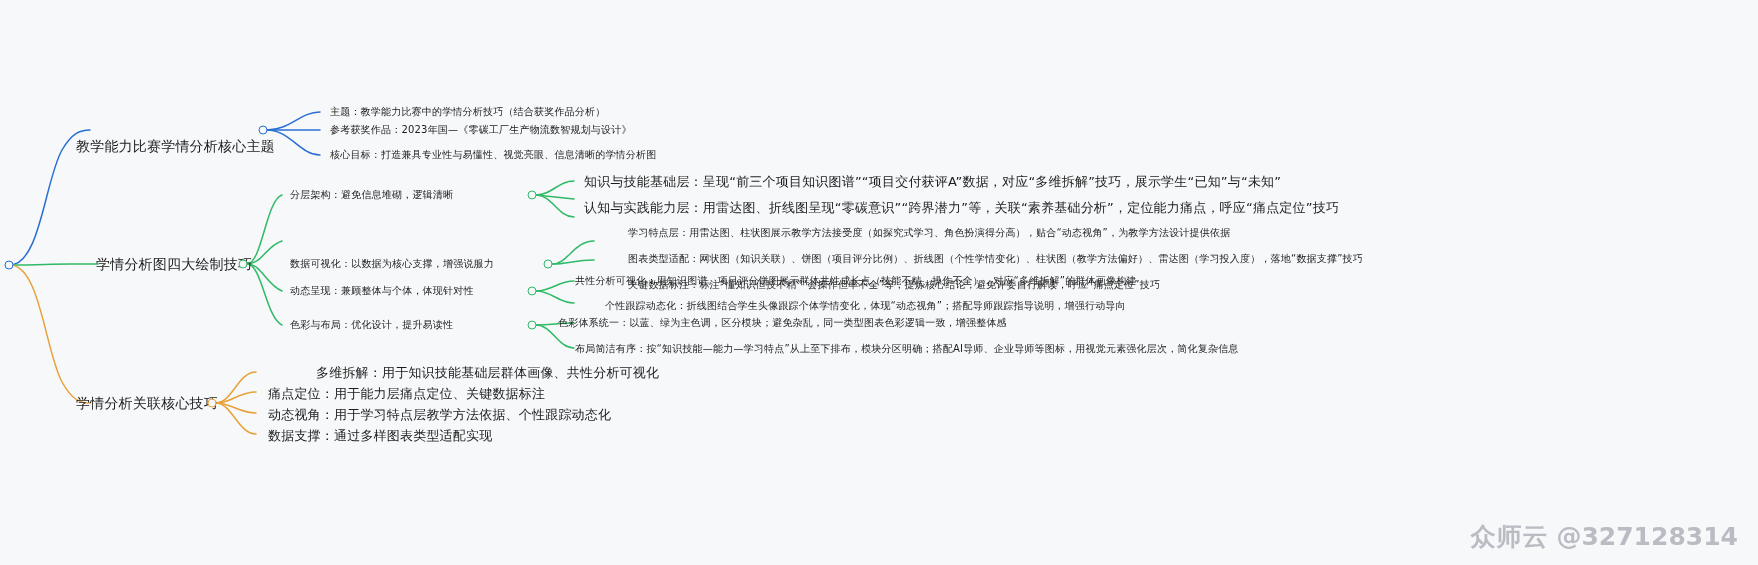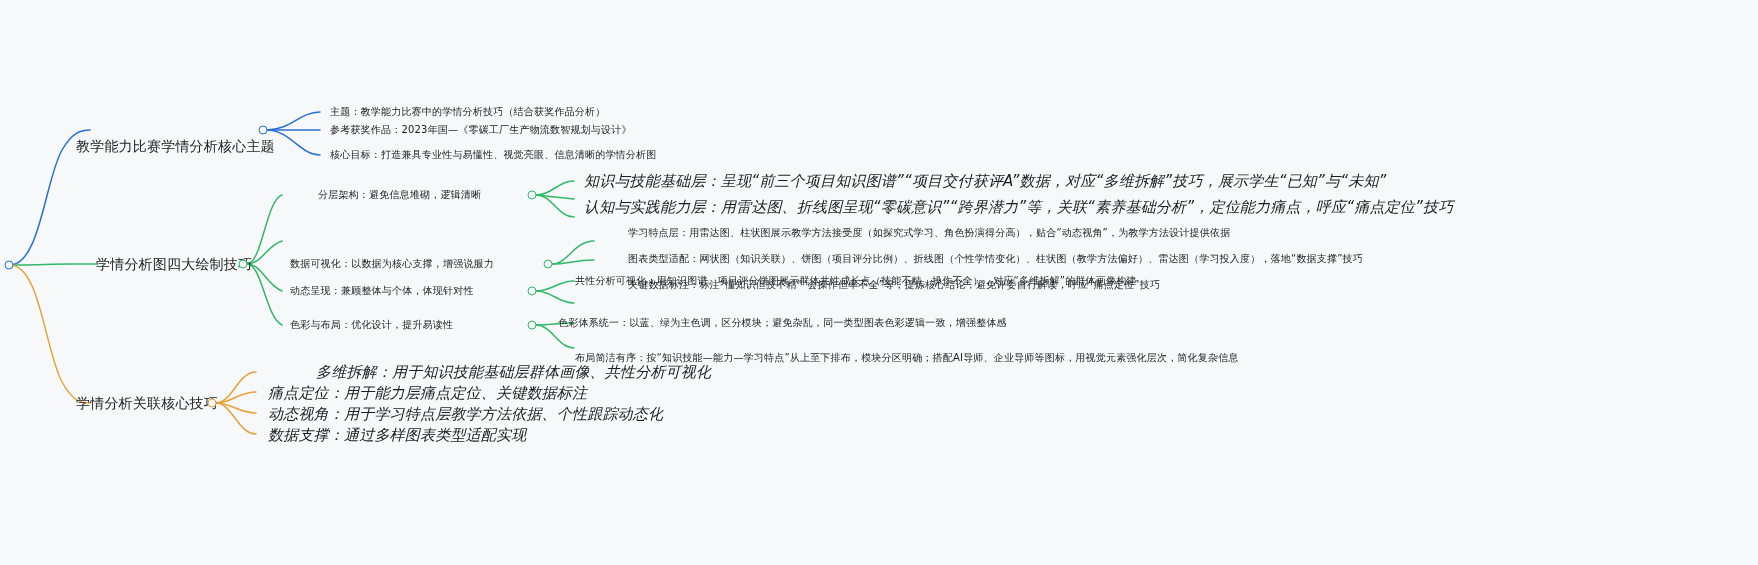--- a/index.html
+++ b/index.html
@@ -32,21 +32,21 @@
     position: absolute;
     white-space: nowrap;
     font-size: 13.5px;
     line-height: 1;
     letter-spacing: 0.2px;
     color: #1c1c1c;
     transform: translateY(-50%);
   }
   .node-label.lvl1 { font-size: 14px; }
   .node-label.lvl2 { font-size: 10px; }
-  .node-label.lvl3 { font-size: 15px; font-style: italic; }
+  .node-label.lvl3 { font-size: 13px; }
   .node-label.small { font-size: 10px; }
   .node-dot {
     position: absolute;
     width: 9px;
     height: 9px;
     border-radius: 50%;
     background: #f7f8fa;
     box-sizing: border-box;
     transform: translate(-50%, -50%);
   }
@@ -121,46 +121,51 @@
   <div class="node-label lvl1" style="left:76px; top:146px;">教学能力比赛学情分析核心主题</div>
   <div class="node-dot dot-blue" style="left:263px; top:130px;"></div>
 
   <div class="node-label lvl2" style="left:330px; top:112px;">主题：教学能力比赛中的学情分析技巧（结合获奖作品分析）</div>
   <div class="node-label lvl2" style="left:330px; top:130px;">参考获奖作品：2023年国—《零碳工厂生产物流数智规划与设计》</div>
   <div class="node-label lvl2" style="left:330px; top:155px;">核心目标：打造兼具专业性与易懂性、视觉亮眼、信息清晰的学情分析图</div>
 
   <div class="node-label lvl1" style="left:76px; top:264px;margin-left:20px;">学情分析图四大绘制技巧</div>
   <div class="node-dot dot-green" style="left:243px; top:264px;"></div>
 
-  <div class="node-label lvl2" style="left:290px; top:195px;margin-left:28px;">分层架构：避免信息堆砌，逻辑清晰</div>
+  <div class="node-label lvl2" style="left:290px; top:195px;">分层架构：避免信息堆砌，逻辑清晰</div>
   <div class="node-dot dot-green" style="left:532px; top:195px;"></div>
 
   <div class="node-label lvl3" style="left:584px; top:181px;">知识与技能基础层：呈现“前三个项目知识图谱”“项目交付获评A”数据，对应“多维拆解”技巧，展示学生“已知”与“未知”</div>
   <div class="node-label lvl3" style="left:584px; top:207px;">认知与实践能力层：用雷达图、折线图呈现“零碳意识”“跨界潜力”等，关联“素养基础分析”，定位能力痛点，呼应“痛点定位”技巧</div>
   <div class="node-label small" style="left:628px; top:233px;">学习特点层：用雷达图、柱状图展示教学方法接受度（如探究式学习、角色扮演得分高），贴合“动态视角”，为教学方法设计提供依据</div>
 
   <div class="node-label lvl2" style="left:290px; top:264px;">数据可视化：以数据为核心支撑，增强说服力</div>
   <div class="node-dot dot-green" style="left:548px; top:264px;"></div>
 
   <div class="node-label small" style="left:628px; top:259px;">图表类型适配：网状图（知识关联）、饼图（项目评分比例）、折线图（个性学情变化）、柱状图（教学方法偏好）、雷达图（学习投入度），落地“数据支撑”技巧</div>
   <div class="node-label small" style="left:628px; top:285px;">关键数据标注：标注“懂知识但技不精”“会操作但率不全”等，提炼核心结论，避免评委自行解读，呼应“痛点定位”技巧</div>
 
   <div class="node-label lvl2" style="left:290px; top:291px;">动态呈现：兼顾整体与个体，体现针对性</div>
   <div class="node-dot dot-green" style="left:532px; top:291px;"></div>
 
   <div class="node-label small" style="left:575px; top:281px;">共性分析可视化：用知识图谱、项目评分饼图展示群体共性成长点（技能不精、操作不全），对应“多维拆解”的群体画像构建</div>
+  <div class="node-label small" style="left:605px; top:306px;">个性跟踪动态化：折线图结合学生头像跟踪个体学情变化，体现“动态视角”；搭配导师跟踪指导说明，增强行动导向</div>
 
   <div class="node-label lvl2" style="left:290px; top:325px;">色彩与布局：优化设计，提升易读性</div>
   <div class="node-dot dot-green" style="left:532px; top:325px;"></div>
 
   <div class="node-label small" style="left:558px; top:323px;">色彩体系统一：以蓝、绿为主色调，区分模块；避免杂乱，同一类型图表色彩逻辑一致，增强整体感</div>
-  <div class="node-label small" style="left:575px; top:358px;">布局简洁有序：按“知识技能—能力—学习特点”从上至下排布，模块分区明确；搭配AI导师、企业导师等图标，用视觉元素强化层次，简化复杂信息</div>
+  <div class="node-label small" style="left:575px; top:349px;">布局简洁有序：按“知识技能—能力—学习特点”从上至下排布，模块分区明确；搭配AI导师、企业导师等图标，用视觉元素强化层次，简化复杂信息</div>
 
   <div class="node-label lvl1" style="left:76px; top:403px;">学情分析关联核心技巧</div>
   <div class="node-dot dot-orange" style="left:212px; top:403px;"></div>
 
   <div class="node-label lvl3" style="left:268px; top:372px;margin-left:48px;">多维拆解：用于知识技能基础层群体画像、共性分析可视化</div>
   <div class="node-label lvl3" style="left:268px; top:393px;">痛点定位：用于能力层痛点定位、关键数据标注</div>
   <div class="node-label lvl3" style="left:268px; top:414px;">动态视角：用于学习特点层教学方法依据、个性跟踪动态化</div>
   <div class="node-label lvl3" style="left:268px; top:435px;">数据支撑：通过多样图表类型适配实现</div>
 
+  <div class="watermark">
+    <span>众师云</span>
+    <span class="wm-handle">@327128314</span>
+  </div>
 
 </div>
 
 </body></html>

